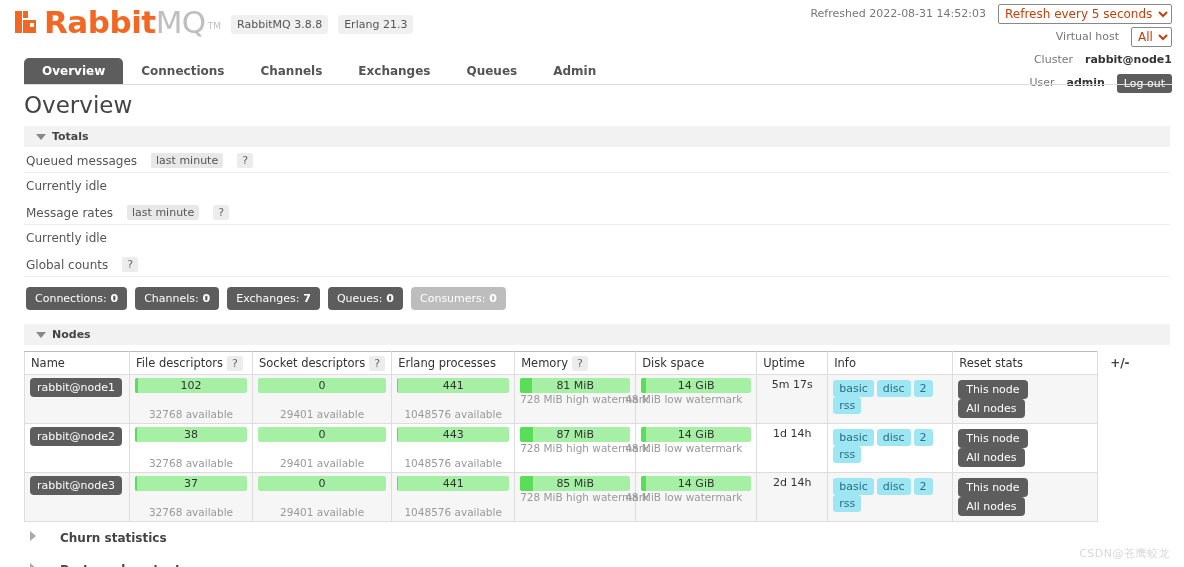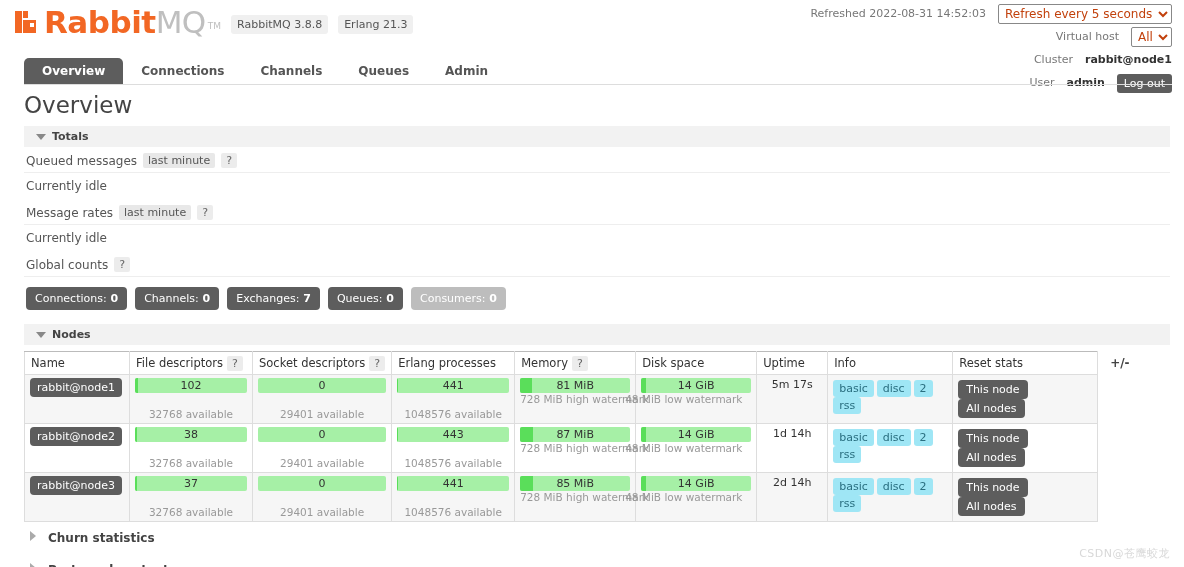--- a/index.html
+++ b/index.html
@@ -165,21 +165,21 @@
     border-left: 6px solid #aaa;
     margin-left: 6px;
   }
 
   .stat-label-row {
     font-size: 12px;
     color: #555;
     padding: 6px 0 4px 2px;
     display: flex;
     align-items: center;
-    gap: 6px;
+    gap: 14px;
     border-bottom: 1px solid #eee;
   }
   .pill {
     background: #e8e8e8;
     color: #555;
     font-size: 11px;
     padding: 1px 5px;
     border-radius: 2px;
     cursor: pointer;
   }
@@ -317,21 +317,21 @@
     color: #444;
     padding: 4px 6px;
     cursor: pointer;
     font-weight: bold;
   }
 
   
   .collapsed-section {
     display: flex;
     align-items: flex-start;
-    gap: 12px;
+    gap: 24px;
     font-size: 12px;
     font-weight: bold;
     color: #444;
     padding: 9px 0 9px 0;
     cursor: pointer;
   }
 
   #watermark {
     position: absolute;
     right: 14px; bottom: 6px;
@@ -381,20 +381,21 @@
       <b>admin</b>
       <button class="logout-btn">Log out</button>
     </div>
   </div>
 </div>
 
 <div id="tabs">
     <div class="tab active">Overview</div>
     <div class="tab">Connections</div>
     <div class="tab">Channels</div>
+    <div class="tab">Exchanges</div>
     <div class="tab">Queues</div>
     <div class="tab">Admin</div>
   </div>
 
 <div id="main">
 
   <h1 class="page-title">Overview</h1>
 
   <div class="section-bar">
     <span class="caret-down"></span>

